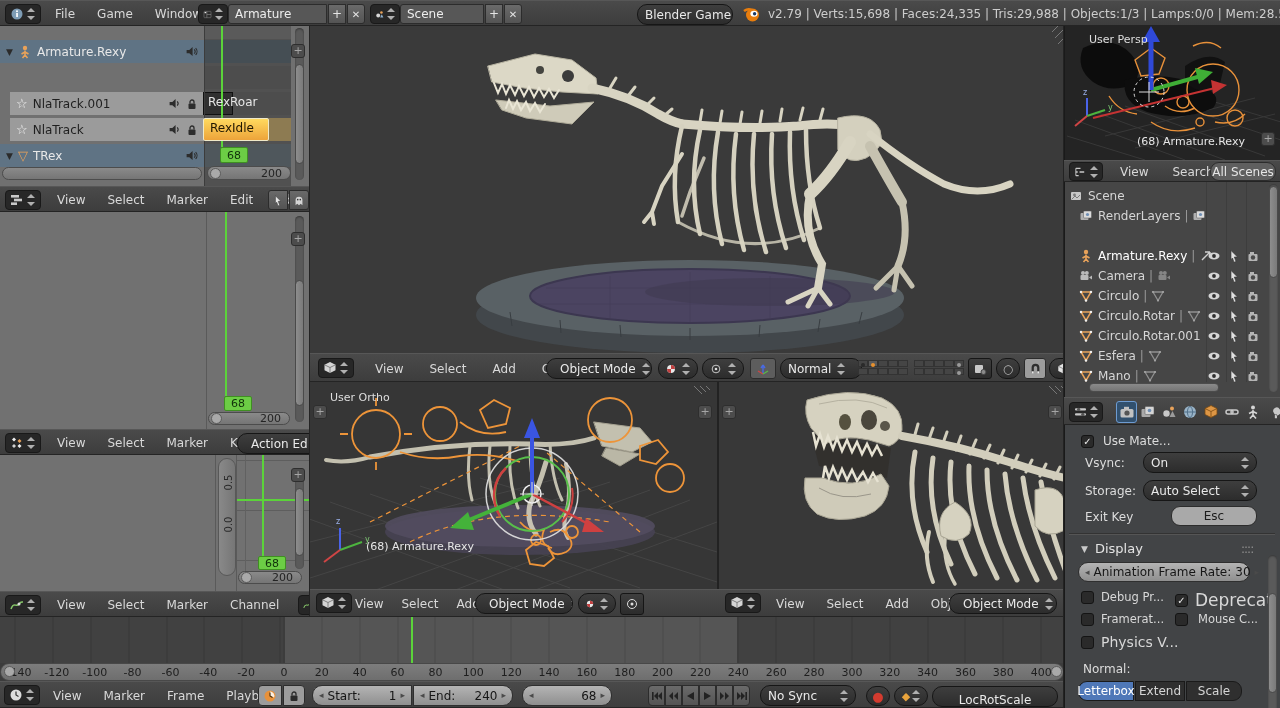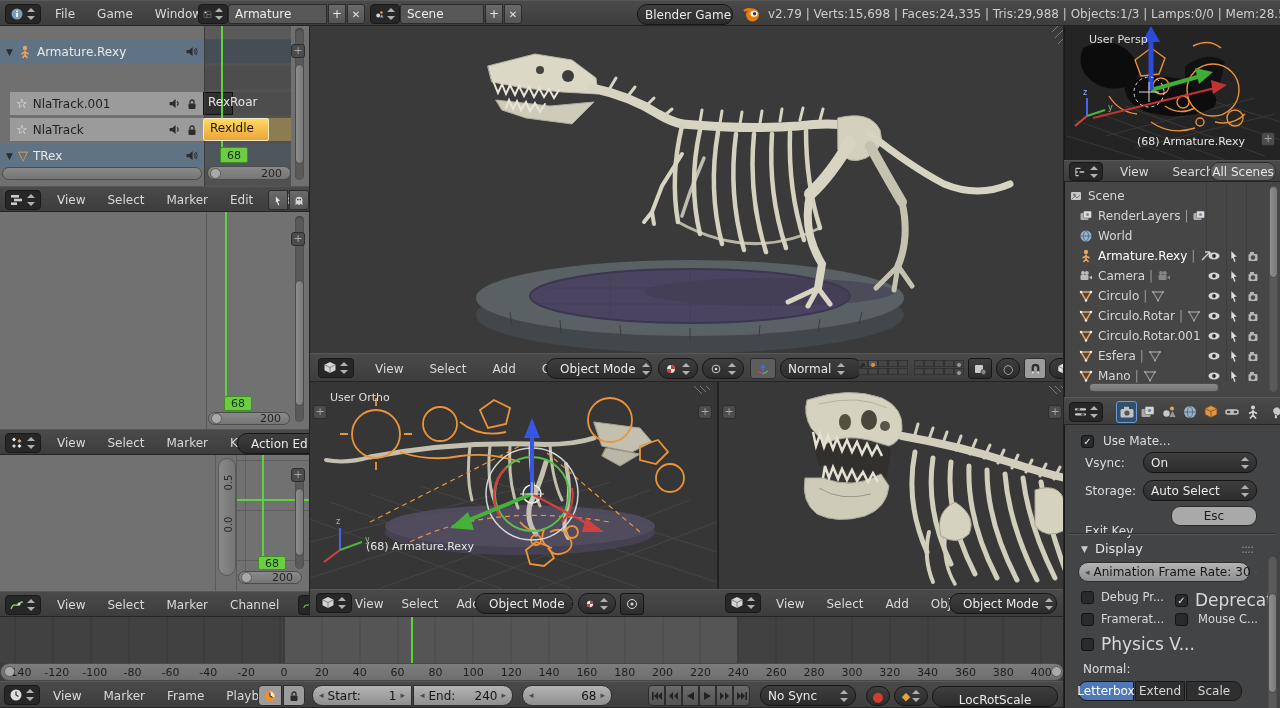--- a/index.html
+++ b/index.html
@@ -840,28 +840,20 @@
             <circle cx="8.5" cy="5.5" r="1.6" fill="#6f8fb5"></circle>
           </svg>
           <span style="margin-left:5px;white-space:nowrap;">RenderLayers</span>
           <span class="sep">|</span>
           <svg width="14" height="14" viewBox="0 0 14 14">
             <rect x="1.5" y="4" width="8" height="7" rx="1" fill="#b0b0b0"></rect>
             <rect x="4.5" y="2" width="8" height="7" rx="1" fill="#dcdcdc" stroke="#555" stroke-width=".5"></rect>
             <circle cx="8.5" cy="5.5" r="1.6" fill="#6f8fb5"></circle>
           </svg>
         </div>
-        <div class="out-row" style="top: 44px;">
-          <span style="width:14px;flex:0 0 auto;"></span>
-          <svg width="14" height="14" viewBox="0 0 14 14">
-            <circle cx="7" cy="7" r="5.5" fill="#9ab4c8"></circle>
-            <path d="M1.5,7 h11 M7,1.5 a7,7 0 0 1 0,11 M7,1.5 a7,7 0 0 0 0,11" stroke="#51708a" fill="none" stroke-width="1"></path>
-          </svg>
-          <span style="margin-left:5px;white-space:nowrap;">World</span>
-        </div>
         <div class="out-row" style="top: 64px; position: absolute;">
           <span style="width:14px;flex:0 0 auto;"></span>
           <svg width="14" height="14" viewBox="0 0 14 14">
             <circle cx="7" cy="3" r="2.2" fill="#e8a25a"></circle>
             <path d="M7,5.5 V10 M7,7 L3.5,9 M7,7 L10.5,9 M7,10 L4.5,13 M7,10 L9.5,13" stroke="#e8a25a" stroke-width="1.6" fill="none"></path>
           </svg>
           <span style="margin-left:5px;color:#fff;white-space:nowrap;">Armature.Rexy</span>
           <span class="sep">|</span>
           <svg width="14" height="14" viewBox="0 0 14 14">
             <path d="M3,11 L11,3 M11,3 h-5 M11,3 v5" stroke="#d0d0d0" stroke-width="1.4" fill="none"></path>
@@ -1123,21 +1115,21 @@
     <div class="abs" style="left:20px;top:31px;color:#dcdcdc;">Vsync:</div>
     <div class="dd abs" style="left:78px;top:27px;width:114px;">
         <span>On</span>
         <span class="spin" style="margin-left:auto;"></span>
       </div>
     <div class="abs" style="left:20px;top:59px;color:#dcdcdc;">Storage:</div>
     <div class="dd abs" style="left:78px;top:55px;width:114px;">
         <span>Auto Select</span>
         <span class="spin" style="margin-left:auto;"></span>
       </div>
-    <div class="abs" style="left:20px;top:99px;color:#dcdcdc;">Exit Key</div>
+    <div class="abs" style="left:20px;top:85px;color:#dcdcdc;">Exit Key</div>
     <div class="btn-mid abs" style="left:106px;top:81px;width:86px;height:20px;border-radius:9px;background:#a9a9a9;color:#1c1c1c;">
         <span>Esc</span>
       </div>
     <div class="abs" style="left:4px;top:108px;width:206px;height:1px;background:#333;"></div>
     <div class="abs" style="left:4px;top:109px;width:206px;height:1px;background:#555;"></div>
     <div class="abs" style="left:16px;top:116px;display:flex;align-items:center;gap:7px;">
       <span style="color:#c9c9c9;font-size:9px;">▼</span>
       <span style="color:#e3e3e3;font-size:13px;">Display</span>
     </div>
     <div class="abs" style="left:176px;top:117px;color:#8e8e8e;letter-spacing:-1px;">::::</div>
@@ -1159,21 +1151,21 @@
         <div class="abs" style="left: 16px; top: 187px; display: flex; align-items: center; gap: 7px;">
           <span class="cb"></span>
           <span style="color:#d8d8d8;font-size:11.5px;white-space:nowrap;">Framerat...</span>
         </div>
         <div class="abs" style="left: 110px; top: 187px; display: flex; align-items: center; gap: 10px;">
           <span class="cb"></span>
           <span style="color:#d8d8d8;font-size:11.5px;white-space:nowrap;">Mouse C...</span>
         </div>
         <div class="abs" style="left: 16px; top: 209px; display: flex; align-items: center; gap: 7px;">
           <span class="cb"></span>
-          <span style="color:#d8d8d8;font-size:17px;white-space:nowrap;">Physics V...</span>
+          <span style="color:#d8d8d8;font-size:14px;white-space:nowrap;">Physics V...</span>
         </div>
       </div>
     <div class="abs" style="left:18px;top:237px;color:#dcdcdc;">Normal:</div>
     <div id="framing-buttons">
         <div class="abs" style="left: 13px; top: 256px; width: 56px; height: 20px; display: flex; align-items: center; justify-content: center; font-size: 12px; border: 1px solid rgb(26, 26, 26); border-radius: 9px 0px 0px 9px; background: rgb(79, 120, 184); color: rgb(255, 255, 255);">Letterbox</div>
         <div class="abs" style="left: 70px; top: 256px; width: 50px; height: 20px; display: flex; align-items: center; justify-content: center; font-size: 12px; border: 1px solid rgb(26, 26, 26); background: rgb(47, 47, 47); color: rgb(213, 213, 213);">Extend</div>
         <div class="abs" style="left: 121px; top: 256px; width: 56px; height: 20px; display: flex; align-items: center; justify-content: center; font-size: 12px; border: 1px solid rgb(26, 26, 26); border-radius: 0px 9px 9px 0px; background: rgb(47, 47, 47); color: rgb(213, 213, 213);">Scale</div>
       </div>
     <div class="vscroll" style="left:203px;top:130px;width:9px;height:166px;"></div>
     <div class="vthumb" style="left:203px;top:168px;width:9px;height:100px;"></div>

